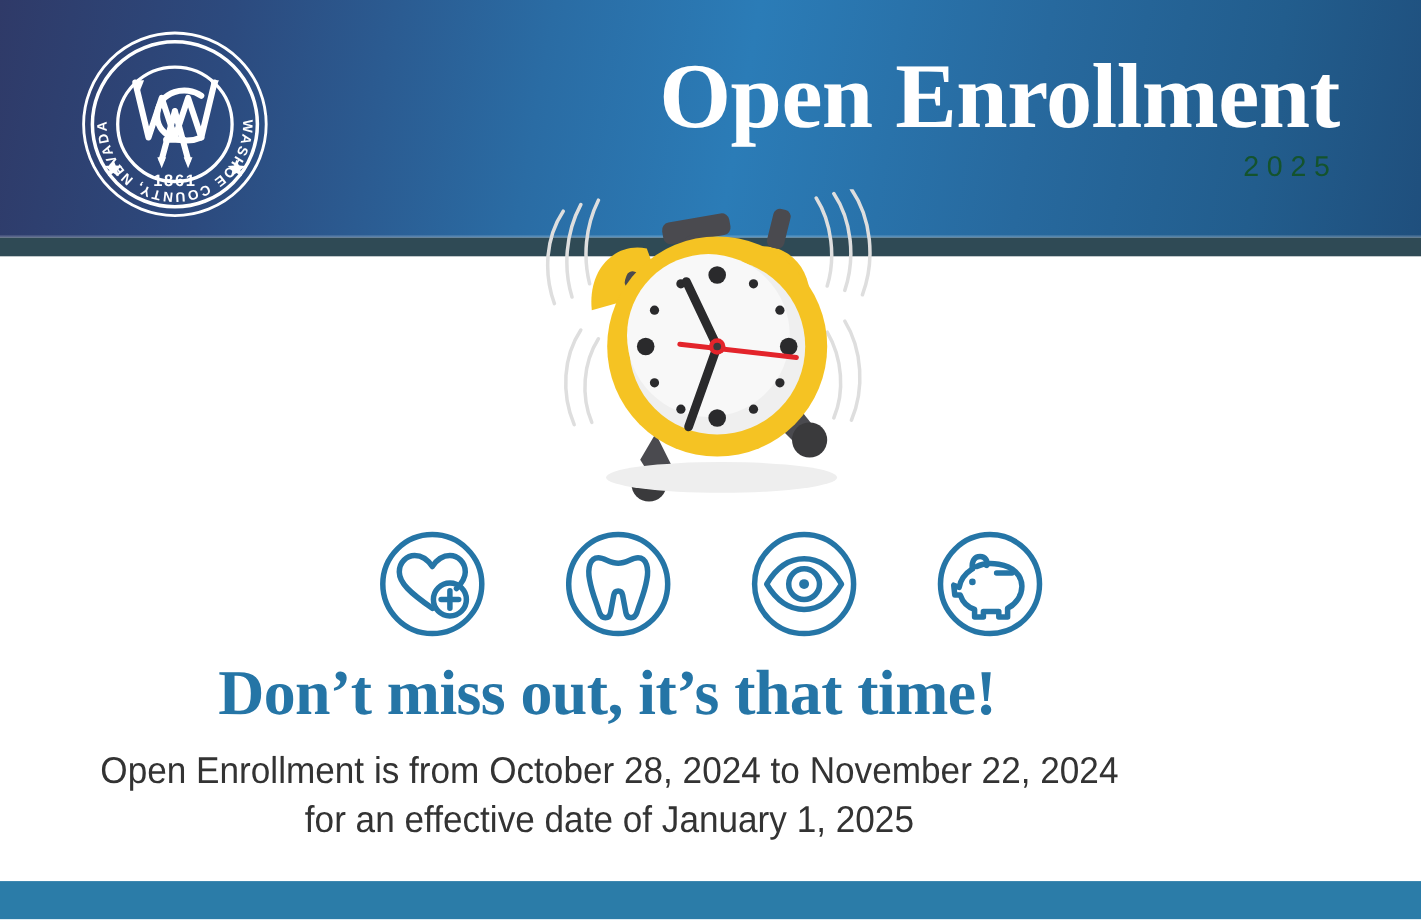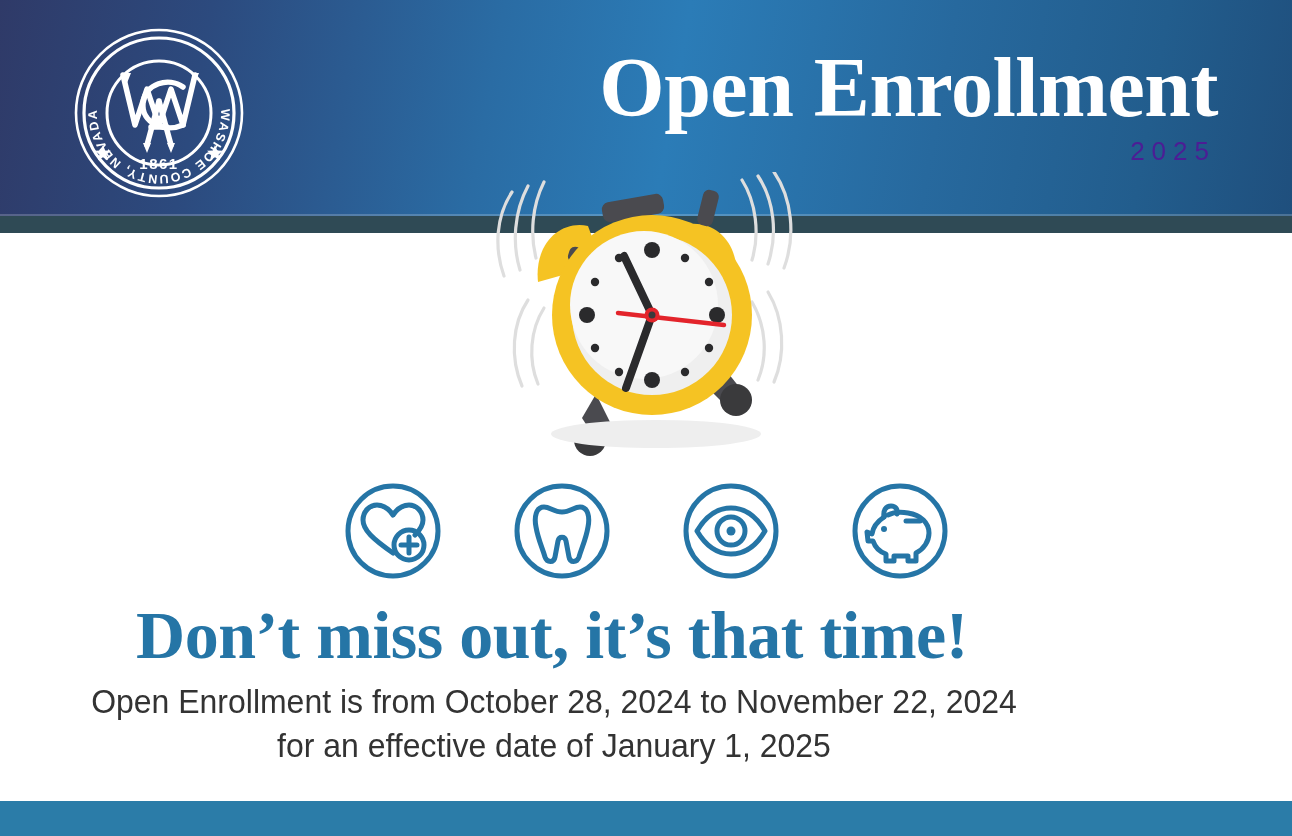--- a/index.html
+++ b/index.html
@@ -71,21 +71,21 @@
     color: #ffffff;
     letter-spacing: -0.5px;
     white-space: nowrap;
     margin-left: 48px;
   }
   .title-year {
     margin-top: 8px;
     font-family: "Liberation Sans", sans-serif;
     font-weight: 300;
     font-size: 26px;
-    color: #4c1d95;
+    color: #14532d;
     letter-spacing: 7px;
     padding-right: 2px;
   }
 
   
   .clock {
     position: absolute;
     left: 484px;
     top: 172px;
     width: 330px;
@@ -110,21 +110,21 @@
 
   
   .headline {
     position: absolute;
     left: 0;
     top: 601px;
     width: 1104px;
     text-align: center;
     font-family: "Liberation Serif", "DejaVu Serif", serif;
     font-weight: bold;
-    font-size: 68px;
+    font-size: 58px;
     line-height: 1.0;
     color: #2575a6;
     letter-spacing: -0.5px;
   }
 
   
   .body-copy {
     position: absolute;
     left: 0;
     top: 679px;

